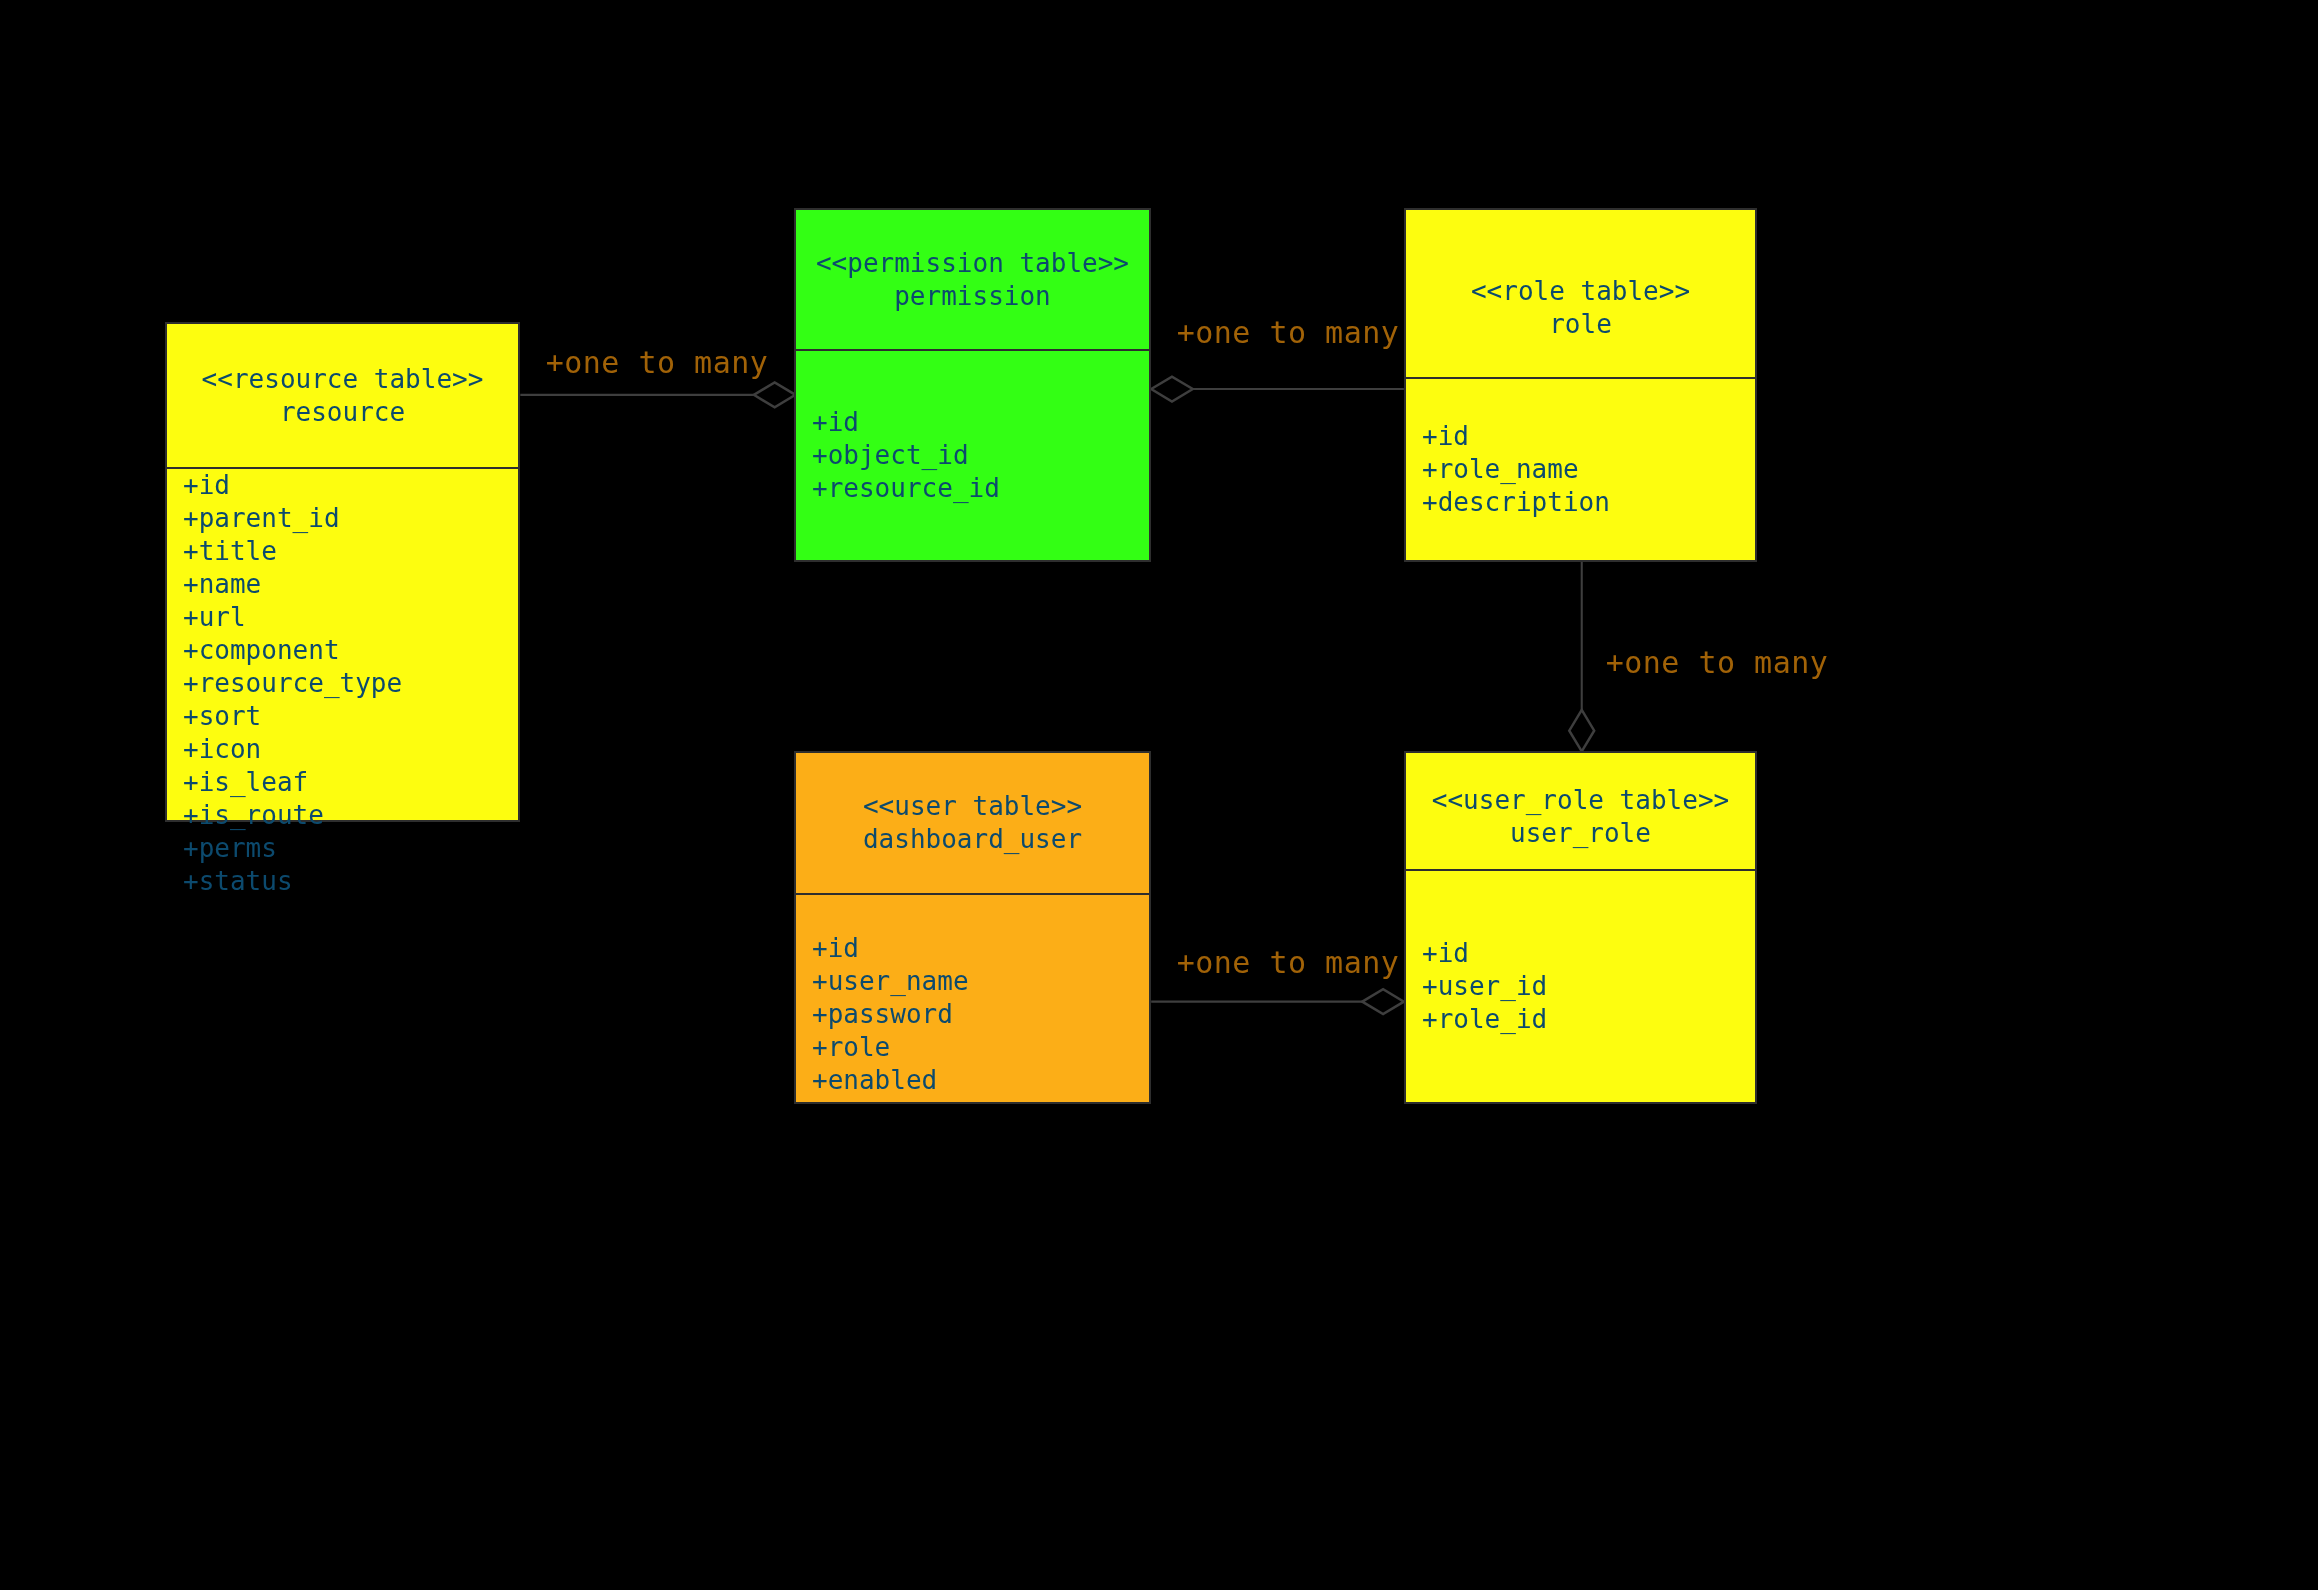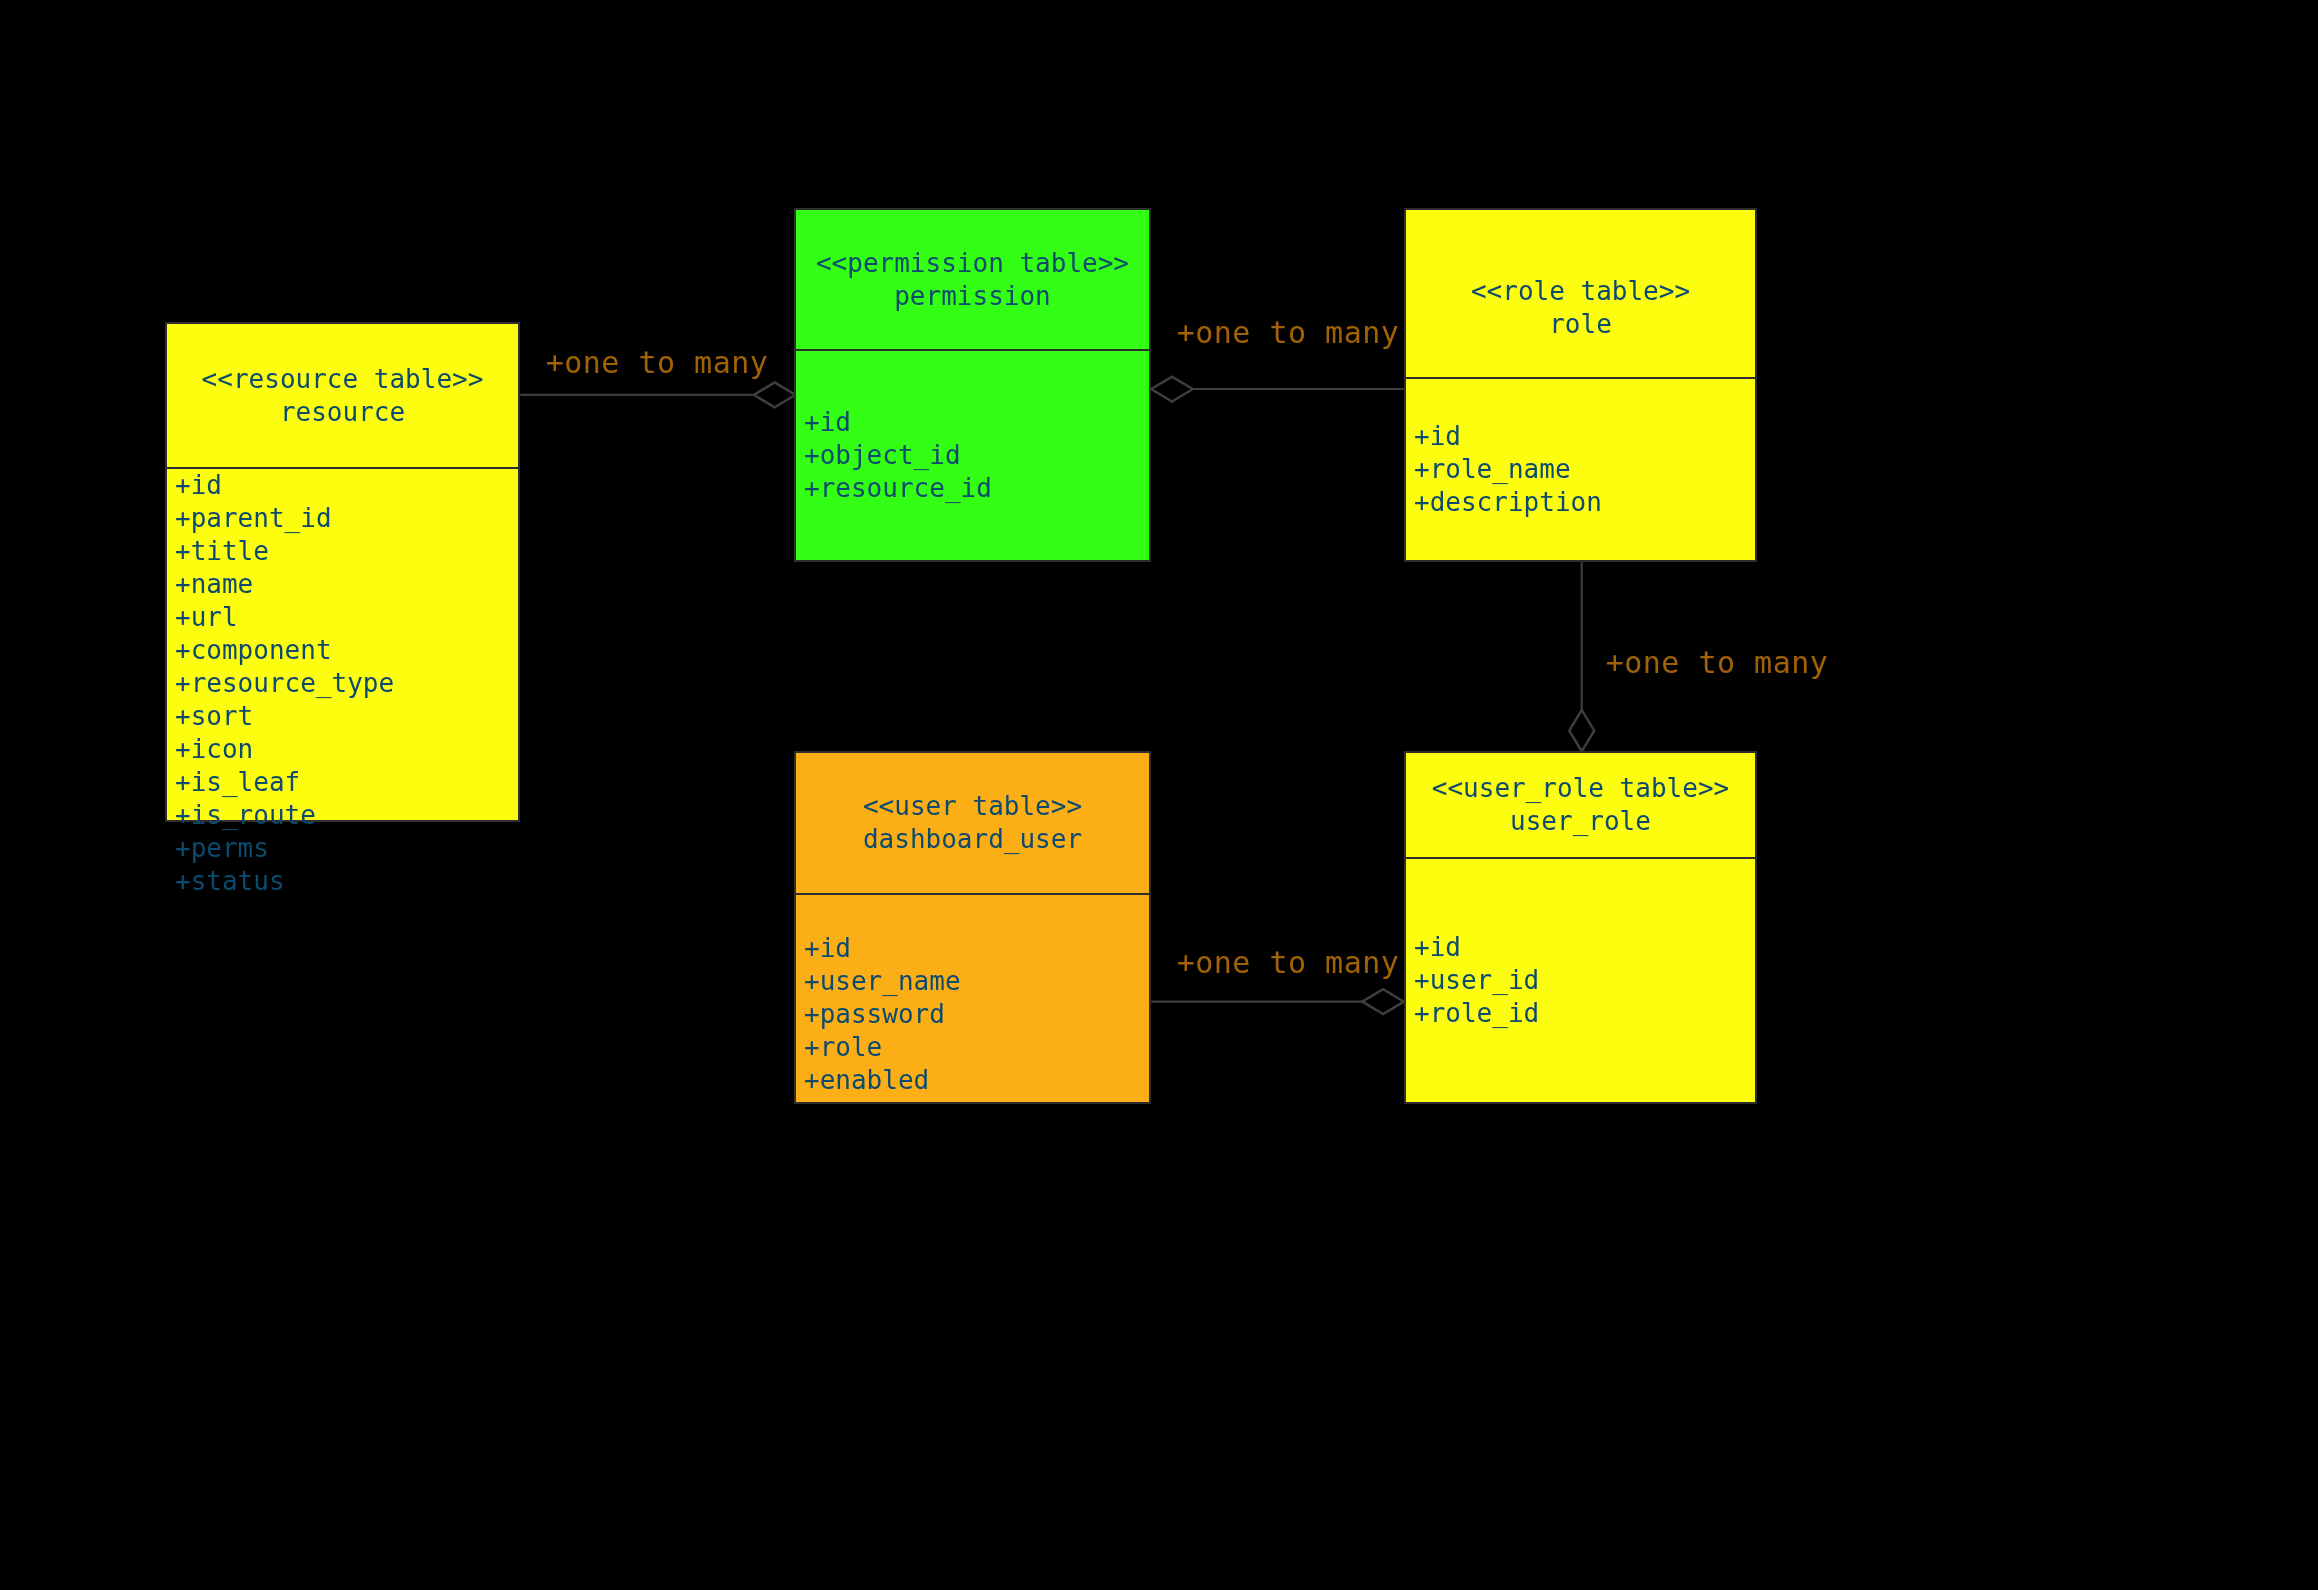--- a/index.html
+++ b/index.html
@@ -18,21 +18,21 @@
     position:absolute;box-sizing:border-box;border:2.5px solid #2e2e2e;
     color:#0c4a6e;display:flex;flex-direction:column;
   }
   .entity-header{
     box-sizing:border-box;border-bottom:2.5px solid #2e2e2e;flex:0 0 auto;
     display:flex;flex-direction:column;align-items:center;justify-content:center;
   }
   .stereotype,.entity-name{font-size:26px;line-height:33px;white-space:nowrap;}
   .entity-fields{
     flex:1 1 auto;display:flex;flex-direction:column;justify-content:center;
-    padding-left:8px;box-sizing:border-box;
+    padding-left:16px;box-sizing:border-box;
   }
   .field{font-size:26px;line-height:33px;white-space:nowrap;}
 </style>
 </head>
 <body>
 
 <div class="canvas">
 
   <svg class="connections" viewBox="0 0 2790 1914" xmlns="http://www.w3.org/2000/svg">
     <g>
@@ -112,21 +112,21 @@
     <div class="entity-fields">
       <div class="field">+id</div>
       <div class="field">+user_name</div>
       <div class="field">+password</div>
       <div class="field">+role</div>
       <div class="field">+enabled</div>
     </div>
   </div>
 
   <div class="entity" style="left: 1404px; top: 751px; width: 353px; height: 353px; background-color: rgb(253, 253, 15);">
-    <div class="entity-header" style="height:106px;">
+    <div class="entity-header" style="height:106px;margin-top:12px;">
       <div class="stereotype">&lt;&lt;user_role table&gt;&gt;</div>
       <div class="entity-name">user_role</div>
     </div>
     <div class="entity-fields">
       <div class="field">+id</div>
       <div class="field">+user_id</div>
       <div class="field">+role_id</div>
     </div>
   </div>
 

